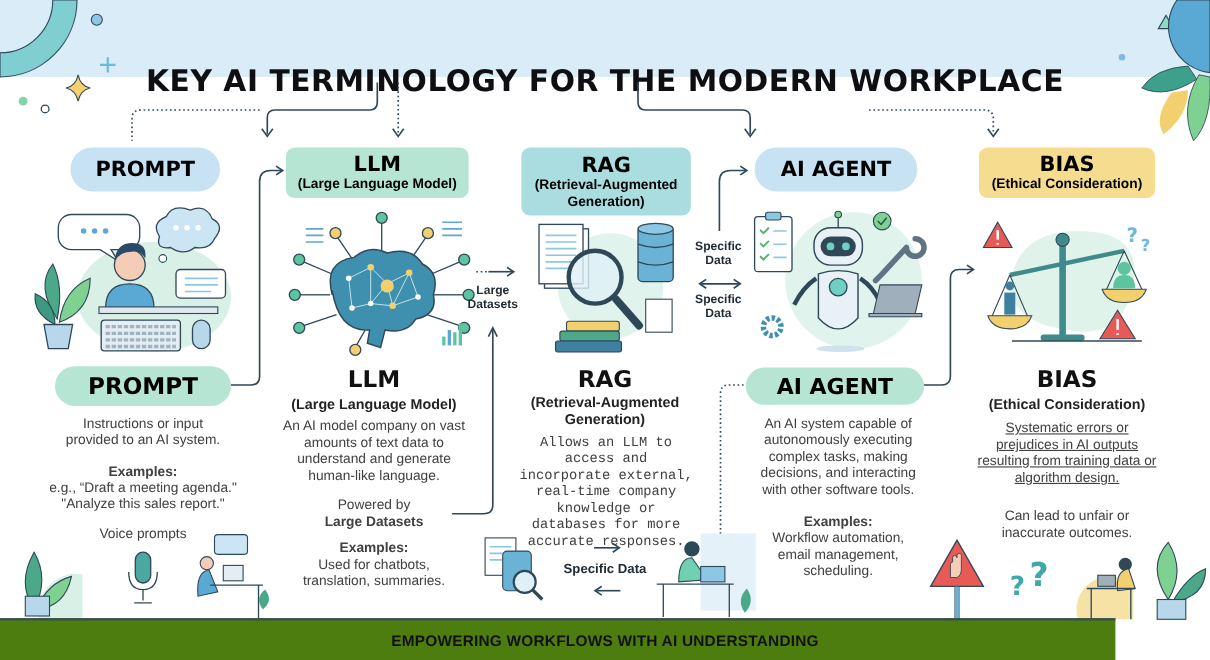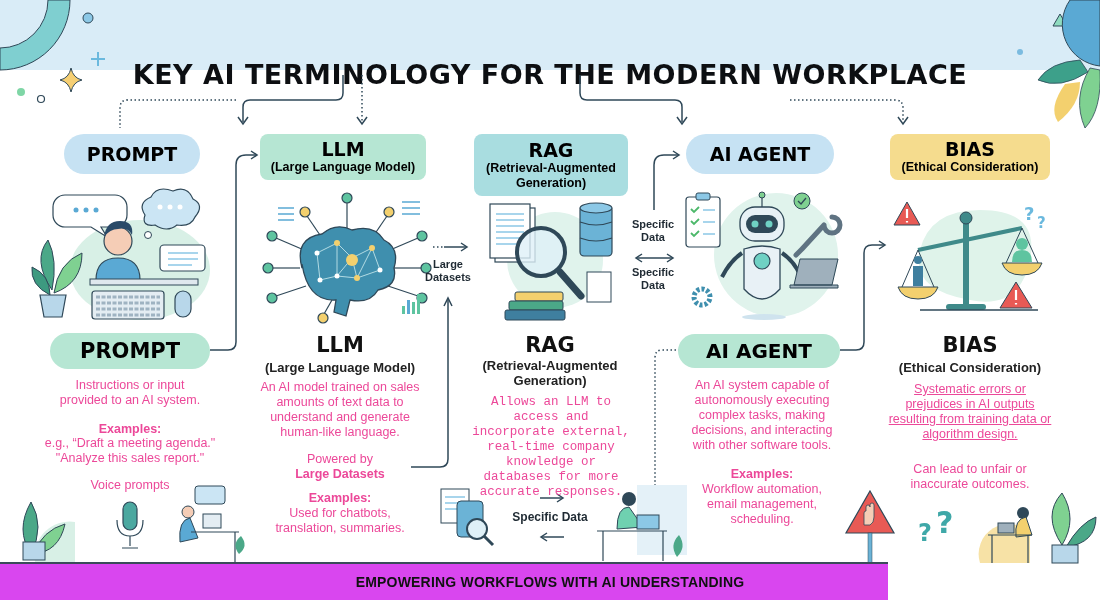--- a/index.html
+++ b/index.html
@@ -1,32 +1,32 @@
 <!DOCTYPE html>
 <html><head>
 <meta charset="utf-8">
 <style>
   * { box-sizing: border-box; margin: 0; padding: 0; }
   body { width: 1100px; height: 600px; background: #ffffff; font-family: "Liberation Sans", "DejaVu Sans", sans-serif; color: #1b1f24; position: relative; overflow: hidden; }
   .header { position: absolute; left: 0; top: 0; width: 1100px; height: 70px; background: #d9ecf7; }
   .title { position: absolute; left: 0; top: 18px; width: 1100px; text-align: center; font-family: "DejaVu Sans", sans-serif; font-weight: bold; font-size: 27px; letter-spacing: 0.5px; color: #0d0f12; margin-top: 41px; }
-  .footer { position: absolute; left: 0; top: 562px; width: 888px; height: 38px; background: #d946ef; border-top: 2px solid #3a4b5a; }
+  .footer { position: absolute; left: 0; top: 562px; width: 1014px; height: 38px; background: #4d7c0f; border-top: 2px solid #3a4b5a; }
   .footer-text { position: absolute; left: 0; top: 12px; width: 1100px; text-align: center; font-family: "Liberation Sans", sans-serif; font-weight: bold; font-size: 14px; color: #111; letter-spacing: 0.2px; }
   .deco { position: absolute; }
   .pill { position: absolute; text-align: center; font-weight: bold; color: #000000; border-radius: 22px; display: flex; flex-direction: column; align-items: center; justify-content: center; }
   .pill .t { font-family: "DejaVu Sans", sans-serif; font-size: 19px; line-height: 21px; }
   .pill .s { font-family: "Liberation Sans", sans-serif; font-size: 12.5px; line-height: 15px; font-weight: bold; }
   .blue { background: #c6e2f3; }
   .mint { background: #b6e6d3; }
   .teal { background: #a9dde0; }
   .yellow { background: #f5dc8e; }
   .rect { border-radius: 8px; }
   .sec-title { position: absolute; text-align: center; font-family: "DejaVu Sans", sans-serif; font-weight: bold; font-size: 21px; color: #111; }
   .sec-sub { position: absolute; text-align: center; font-family: "Liberation Sans", sans-serif; font-weight: bold; font-size: 13px; color: #222; }
-  .desc { position: absolute; text-align: center; font-family: "Liberation Sans", sans-serif; font-size: 12.5px; line-height: 15px; color: #ec4899; }
+  .desc { position: absolute; text-align: center; font-family: "Liberation Sans", sans-serif; font-size: 12.5px; line-height: 15px; color: #404040; }
   .bold { font-weight: bold; }
   .lbl { position: absolute; text-align: center; font-family: "Liberation Sans", sans-serif; font-weight: bold; font-size: 11px; line-height: 13px; color: #1f2a33; }
   svg { position: absolute; overflow: visible; }
 </style>
 </head>
 <body>
 
 <div class="header"></div>
 <svg class="deco" style="left:0;top:0;" width="80" height="75" viewBox="0 0 80 75">
   <path d="M0,70 A70,70 0 0 0 70,0 L48,0 A48,48 0 0 1 0,48 Z" fill="#7fcfd0" stroke="#2f4858" stroke-width="1"></path>
@@ -204,21 +204,21 @@
   <g fill="#5ec4a0">
       <rect x="140" y="118" width="3" height="8"></rect>
       <rect x="145" y="112" width="3" height="14" fill="#5aa9d4"></rect>
       <rect x="150" y="114" width="3" height="12"></rect>
       <rect x="155" y="106" width="3" height="20"></rect>
     </g>
 </svg>
 <div class="lbl" style="left:420px;top:258px;width:56px;">Large Datasets</div>
 <div class="sec-title" style="left:250px;top:333px;width:180px;">LLM</div>
 <div class="sec-sub" style="left:250px;top:360px;width:180px;">(Large Language Model)</div>
-<div class="desc" style="left:255px;top:380px;width:170px;">An AI model trained on sales amounts of text data to understand and generate human-like language.</div>
+<div class="desc" style="left:255px;top:380px;width:170px;">An AI model company on vast amounts of text data to understand and generate human-like language.</div>
 <div class="desc" style="left:255px;top:452px;width:170px;text-align:center;">Powered by</div>
 <div class="desc bold" style="left:255px;top:467px;width:170px;">Large Datasets</div>
 <div class="desc bold" style="left:255px;top:491px;width:170px;">Examples:</div>
 <div class="desc" style="left:270px;top:506px;width:140px;">Used for chatbots, translation, summaries.</div>
 
 <div class="pill teal rect" style="left:474px;top:134px;width:154px;height:62px;">
   <span class="t">RAG</span>
   <span class="s" style="width:140px;">(Retrieval-Augmented Generation)</span>
 </div>
 <svg style="left:485px;top:200px;" width="140" height="125" viewBox="0 0 140 125">

